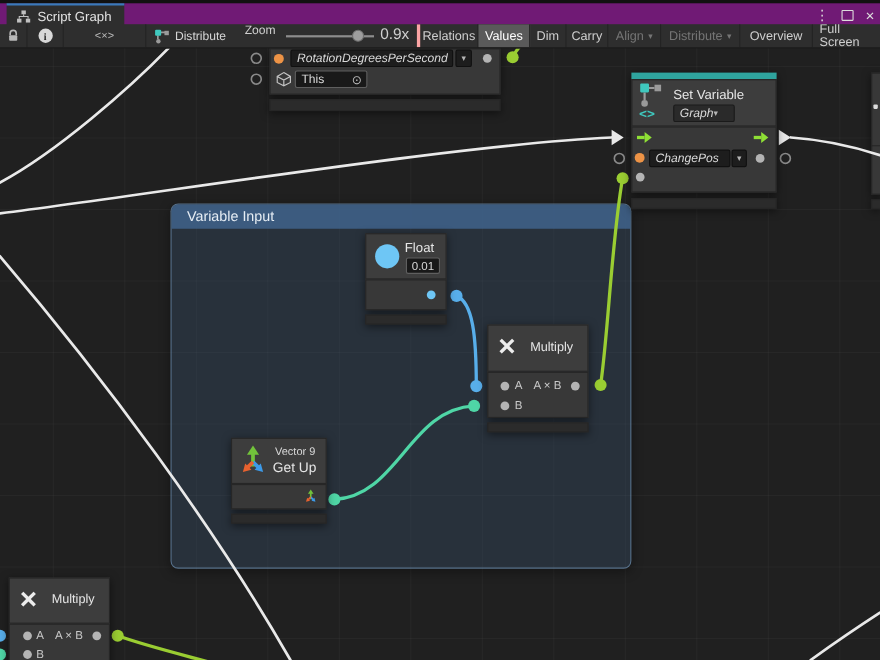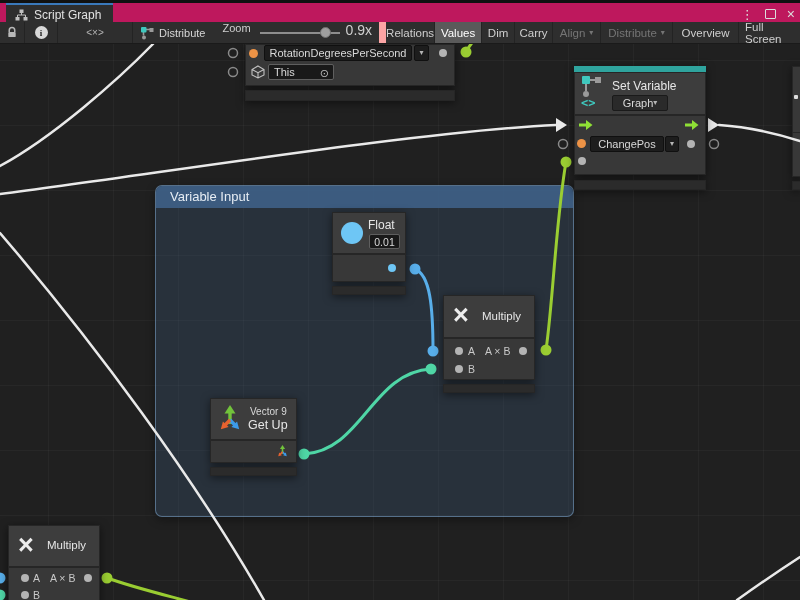--- a/index.html
+++ b/index.html
@@ -1,20 +1,20 @@
 <!DOCTYPE html>
 <html><head>
 <meta charset="utf-8">
 <style>
   html,body{margin:0;padding:0;background:#111;}
   .app{position:relative;width:800px;height:600px;overflow:hidden;
        font-family:"Liberation Sans","DejaVu Sans",sans-serif;
        -webkit-font-smoothing:antialiased;user-select:none;}
   
-  .tabbar{position:absolute;left:0;top:3px;width:800px;height:32px;background:#be185d;}
+  .tabbar{position:absolute;left:0;top:3px;width:800px;height:32px;background:#701a75;}
   .tab{position:absolute;left:6px;top:0;height:20px;background:#2e2e2e;border-top:2px solid #3a79bb;
        display:flex;align-items:center;padding:0 12px 0 9px;gap:6px;color:#e2e2e2;font-size:12px;}
   .winctrl{position:absolute;right:5px;top:0;height:22px;display:flex;align-items:center;gap:11px;color:#dcdcdc;font-size:13px;}
   .maxbox{display:inline-block;width:9px;height:8px;border:1.5px solid #dcdcdc;border-radius:1px;}
   
   .toolbar{position:absolute;left:0;top:22px;width:800px;height:22px;background:#2e2e2e;
            display:flex;align-items:stretch;overflow:hidden;border-bottom:1px solid #1a1a1a;box-sizing:border-box;}
   .tbtn{display:flex;align-items:center;justify-content:center;border-right:1px solid #232323;
         color:#cfcfcf;font-size:11.5px;box-sizing:border-box;flex:0 0 auto;gap:4px;}
   .tbtn.sel{background:#5a5a5a;color:#fff;}
@@ -45,21 +45,21 @@
   .nsub{position:absolute;color:#d9d9d9;font-size:10px;white-space:nowrap;}
   .plabel{position:absolute;color:#c9c9c9;font-size:10.5px;white-space:nowrap;}
   .dot{position:absolute;width:9px;height:9px;border-radius:50%;}
   .dot.sm{width:8px;height:8px;}
   .gray{background:#b4b4b4;} .orange{background:#ED9346;} .blue{background:#6EC6F5;}
   .field{position:absolute;background:#1d1d1d;border:1px solid #101010;border-radius:2px;
          color:#d9d9d9;font-size:11px;line-height:14px;padding:0 5px;white-space:nowrap;overflow:hidden;box-sizing:border-box;}
   .field.obj{background:#191919;border-color:#5f5f5f;}
   .dropbtn{position:absolute;background:#1d1d1d;border:1px solid #101010;border-radius:2px;
            color:#b5b5b5;font-size:8px;text-align:center;line-height:14px;box-sizing:border-box;}
-  .ddcombo{display:flex;align-items:center;justify-content:center;}
+  .ddcombo{display:flex;align-items:center;justify-content:flex-start;font-style:italic;}
   .xicon{position:absolute;color:#ededed;font-size:27px;font-weight:bold;line-height:28px;}
   .bigcircle{position:absolute;width:22px;height:22px;border-radius:50%;background:#6EC6F5;}
   .targico{position:absolute;color:#bdbdbd;font-size:11px;}
   .teal-strip{position:absolute;background:#2FA49E;}
 </style>
 </head>
 <body>
 
 <div class="app">
 
@@ -101,21 +101,21 @@
         <circle cx="4" cy="11.5" r="2" fill="#9a9a9a"></circle>
       </svg>
       <span>Distribute</span>
     </div>
     <span class="zoomlbl">Zoom</span>
     <div class="slider">
       <div class="track"></div>
       <div class="handle"></div>
     </div>
     <span class="zoomval">0.9x</span>
-    <div class="tbtn" style="width:56px;border-left:7px solid #fca5a5">
+    <div class="tbtn" style="width:56px;border-left:3px solid #fca5a5">
       <span>Relations</span>
       </div>
     <div class="tbtn sel" style="width:47px">
       <span>Values</span>
       </div>
     <div class="tbtn" style="width:33px">
       <span>Dim</span>
       </div>
     <div class="tbtn" style="width:38px">
       <span>Carry</span>

